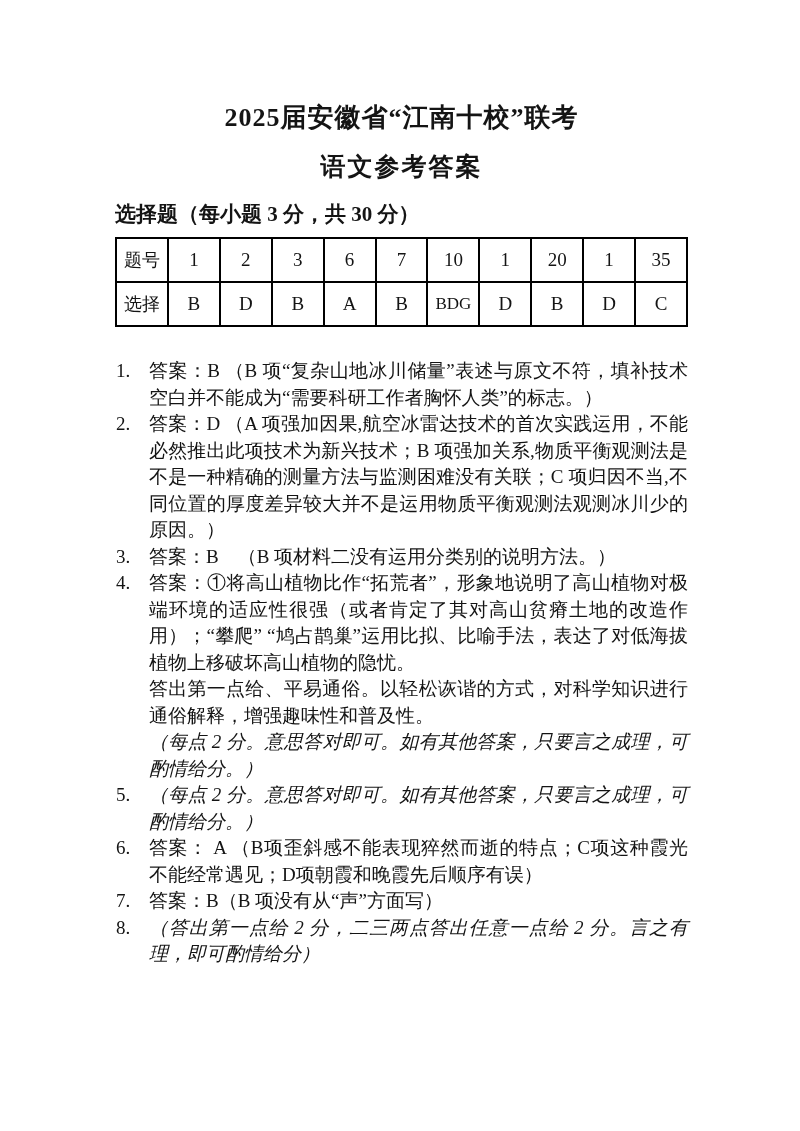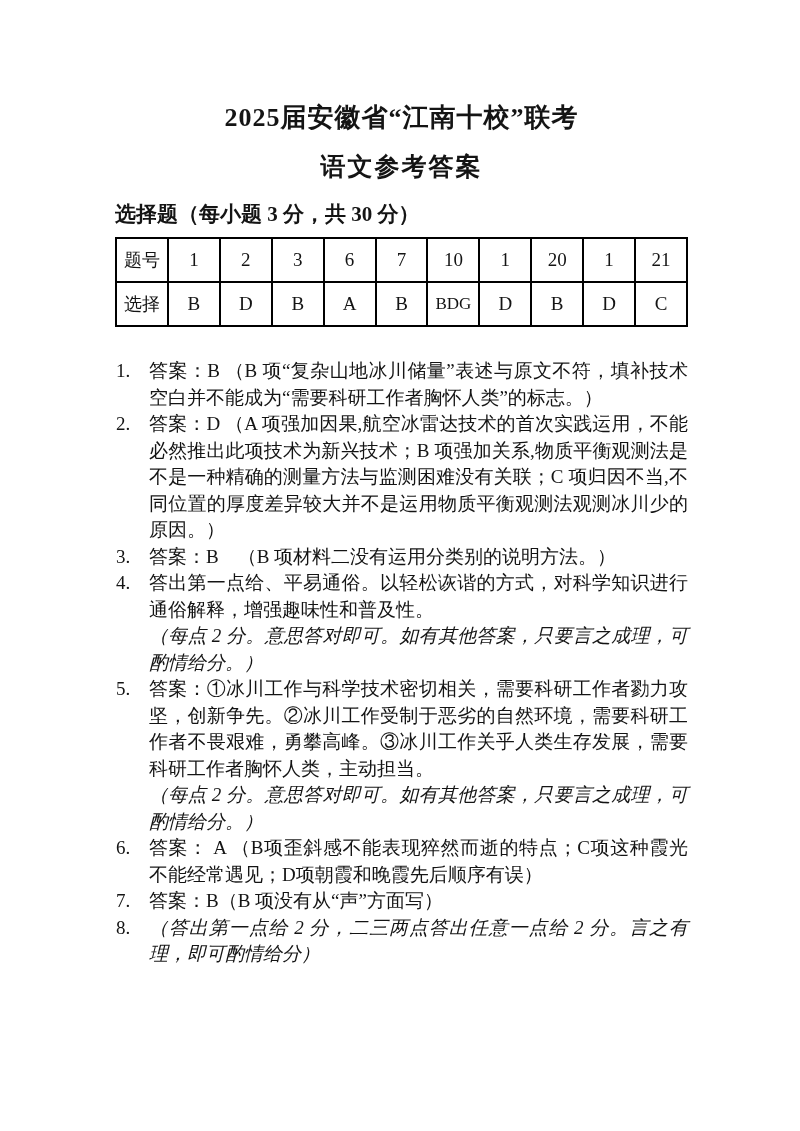--- a/index.html
+++ b/index.html
@@ -57,21 +57,21 @@
       <th class="row-label">题号</th>
       <td>1</td>
       <td>2</td>
       <td>3</td>
       <td>6</td>
       <td>7</td>
       <td>10</td>
       <td>1</td>
       <td>20</td>
       <td>1</td>
-      <td>21</td>
+      <td>35</td>
     </tr>
     <tr>
       <th class="row-label">选择</th>
       <td>B</td>
       <td>D</td>
       <td>B</td>
       <td>A</td>
       <td>B</td>
       <td class="bdg">BDG</td>
       <td>D</td>
@@ -90,26 +90,26 @@
       <li class="answer-item">
         <span class="answer-num">2.</span>
         <div class="answer-para"><span class="seg-normal">答案：D （A 项强加因果,航空冰雷达技术的首次实践运用，不能必然推出此项技术为新兴技术；B 项强加关系,物质平衡观测法是不是一种精确的测量方法与监测困难没有关联；C 项归因不当,不同位置的厚度差异较大并不是运用物质平衡观测法观测冰川少的原因。）</span></div>
       </li>
       <li class="answer-item">
         <span class="answer-num">3.</span>
         <div class="answer-para"><span class="seg-normal">答案：B　（B 项材料二没有运用分类别的说明方法。）</span></div>
       </li>
       <li class="answer-item">
         <span class="answer-num">4.</span>
+        <div class="answer-para"><span class="seg-normal">答案：①将高山植物比作“拓荒者”，形象地说明了高山植物对极端环境的适应性很强（或者肯定了其对高山贫瘠土地的改造作用）；“攀爬” “鸠占鹊巢”运用比拟、比喻手法，表达了对低海拔植物上移破坏高山植物的隐忧。</span></div>
         <div class="answer-para"><span class="seg-normal">答出第一点给、平易通俗。以轻松诙谐的方式，对科学知识进行通俗解释，增强趣味性和普及性。</span></div>
         <div class="answer-para"><span class="seg-note">（每点 2 分。意思答对即可。如有其他答案，只要言之成理，可酌情给分。）</span></div>
       </li>
       <li class="answer-item">
         <span class="answer-num">5.</span>
-        <div class="answer-para"><span class="seg-normal">答案：①冰川工作与科学技术密切相关，需要科研工作者勠力攻坚，创新争先。②冰川工作受制于恶劣的自然环境，需要科研工作者不畏艰难，勇攀高峰。③冰川工作关乎人类生存发展，需要科研工作者胸怀人类，主动担当。</span></div>
         <div class="answer-para"><span class="seg-note">（每点 2 分。意思答对即可。如有其他答案，只要言之成理，可酌情给分。）</span></div>
       </li>
       <li class="answer-item">
         <span class="answer-num">6.</span>
         <div class="answer-para"><span class="seg-normal">答案： A （B项歪斜感不能表现猝然而逝的特点；C项这种霞光不能经常遇见；D项朝霞和晚霞先后顺序有误）</span></div>
       </li>
       <li class="answer-item">
         <span class="answer-num">7.</span>
         <div class="answer-para"><span class="seg-normal">答案：B（B 项没有从“声”方面写）</span></div>
       </li>

